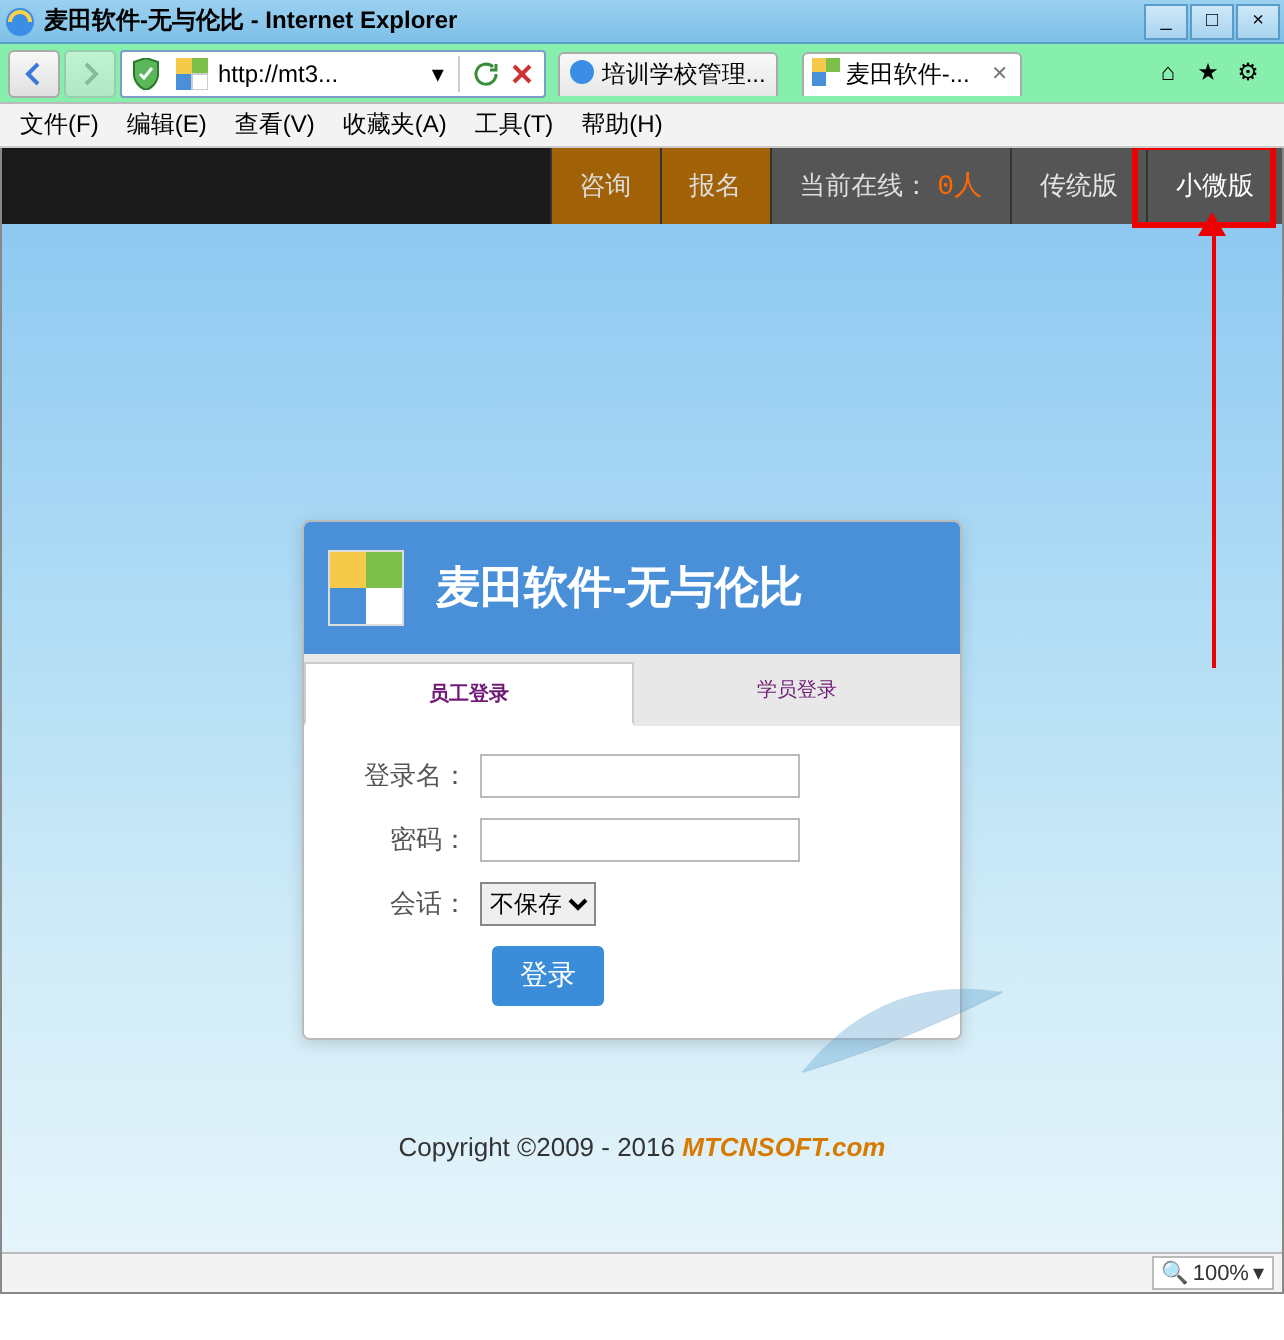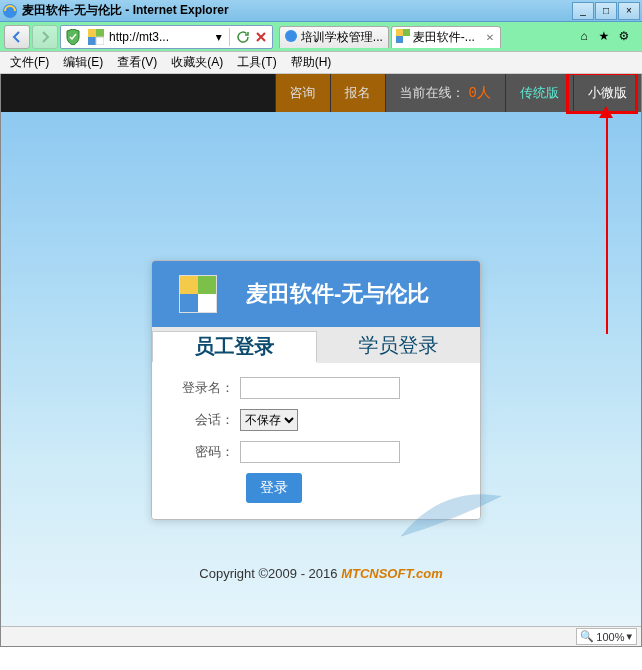--- a/index.html
+++ b/index.html
@@ -19,60 +19,60 @@
 .addr-shield { width: 20px; height: 20px; margin: 0 2px; display: flex; align-items: center; justify-content: center; }
 .addr-favicon { width: 16px; height: 16px; margin: 0 3px; }
 .addr-text { flex: 1; font-size: 12px; padding: 0 2px; color: #000; }
 .addr-dd { width: 16px; display: flex; align-items: center; justify-content: center; cursor: pointer; }
 .addr-right { display: flex; align-items: center; gap: 2px; padding: 0 3px; }
 .addr-sep { width: 1px; height: 18px; background: #ccc; margin: 0 2px; }
 .sm-icon { width: 16px; height: 16px; display: flex; align-items: center; justify-content: center; cursor: pointer; }
 
 
 .tabsrow { display: flex; align-items: flex-end; padding-left: 4px; }
-.tab { height: 22px; min-width: 110px; max-width: 120px; background: linear-gradient(#f8f8f8,#e8e8e8); border: 1px solid #aaa; border-bottom: none; border-radius: 3px 3px 0 0; margin-right: 2px; display: flex; align-items: center; padding: 0 4px; gap: 3px; cursor: pointer; font-size: 12px; }
+.tab { height: 22px; min-width: 110px; max-width: 120px; background: linear-gradient(#f8f8f8,#e8e8e8); border: 1px solid #aaa; border-bottom: none; border-radius: 3px 3px 0 0; margin-right: 12px; display: flex; align-items: center; padding: 0 4px; gap: 3px; cursor: pointer; font-size: 12px; }
 .tab.active { background: #fff; }
 .tab .tab-text { flex: 1; white-space: nowrap; overflow: hidden; text-overflow: ellipsis; }
 .tab .tab-close { width: 12px; height: 12px; font-size: 10px; color: #777; display: flex; align-items: center; justify-content: center; }
 .nav-right-icons { margin-left: auto; display: flex; align-items: center; gap: 4px; padding-right: 6px; padding-bottom: 2px; }
 
 
 .menubar { height: 22px; background: #f3f3f3; border-bottom: 1px solid #ccc; display: flex; align-items: center; padding: 0 4px; gap: 2px; }
 .menuitem { padding: 2px 6px; cursor: pointer; font-size: 12px; }
 
 
 .content { position: relative; width: 100%; height: 573px; border: 1px solid #888; border-top: none; background: linear-gradient(#87c5f0 0%, #b0dcf5 40%, #d0ecf8 70%, #e8f5fb 100%); overflow: hidden; }
 
 
 .topnav { height: 38px; background: #1a1a1a; display: flex; align-items: stretch; justify-content: flex-end; }
 .topnav .nav-item { padding: 0 14px; display: flex; align-items: center; color: #ddd; font-size: 13px; cursor: pointer; background: #555; border-left: 1px solid #333; }
 .topnav .nav-item.dark { background: #a16207; }
 .topnav .nav-item.online { background: #555; }
 .topnav .nav-item .zero { color: #ff6a00; font-size: 14px; margin-left: 4px; font-family: Liberation Mono, monospace; }
-.topnav .nav-item.muted { color: #5eead4; background: #555; }
+.topnav .nav-item.muted { color: #e5e5e5; background: #555; }
 .topnav .nav-item.highlight { background: #555; color: #fff; }
 
 
 .red-box { position: absolute; top: -2px; right: 3px; width: 72px; height: 42px; border: 3px solid #e00; pointer-events: none; }
 .red-arrow { position: absolute; right: 32px; top: 40px; width: 4px; height: 220px; pointer-events: none; }
 .red-arrow .shaft { width: 2px; height: 220px; background: #e00; margin: 0 auto; }
 .red-arrow .head { position: absolute; top: -8px; left: -6px; width: 0; height: 0; border-left: 7px solid transparent; border-right: 7px solid transparent; border-bottom: 12px solid #e00; }
 
 
 .login-panel { position: absolute; left: 150px; top: 186px; width: 330px; background: #f5f5f5; border: 1px solid #bbb; border-radius: 4px; box-shadow: 0 2px 8px rgba(0,0,0,0.15); overflow: hidden; }
-.panel-head { height: 66px; background: #4a90d9; display: flex; align-items: center; padding: 0 27px; gap: 29px; }
+.panel-head { height: 66px; background: #4a90d9; display: flex; align-items: center; padding: 0 12px; gap: 16px; }
 .logo-sq { width: 38px; height: 38px; background: #fff; display: grid; grid-template-columns: 1fr 1fr; grid-template-rows: 1fr 1fr; border: 1px solid #ddd; }
 .logo-sq div:nth-child(1){ background: #f5c94a; }
 .logo-sq div:nth-child(2){ background: #7cc04a; }
 .logo-sq div:nth-child(3){ background: #4a90d9; }
 .logo-sq div:nth-child(4){ background: #fff; }
 .panel-title { color: #fff; font-size: 22px; font-weight: bold; }
 
 .login-tabs { display: flex; height: 36px; background: #e8e8e8; }
-.login-tab { flex: 1; display: flex; align-items: center; justify-content: center; font-size: 20px; cursor: pointer; color: #0c4a6e; }
+.login-tab { flex: 1; display: flex; align-items: center; justify-content: center; font-size: 10px; cursor: pointer; color: #701a75; }
 .login-tab.active { background: #fff; font-weight: bold; border-bottom: 2px solid #fff; margin-top: 4px; border-top: 1px solid #ccc; border-left: 1px solid #ccc; border-right: 1px solid #ccc; }
 
 .form-body { background: #fff; padding: 14px 6px 16px; }
 .form-row { display: flex; align-items: center; margin-bottom: 10px; }
 .form-label { width: 82px; text-align: right; color: #555; font-size: 13px; padding-right: 6px; }
 .form-input { width: 160px; height: 22px; border: 1px solid #bbb; padding: 0 4px; font-size: 12px; }
 .form-select { height: 22px; border: 1px solid #888; font-size: 12px; }
 .login-btn { margin-left: 88px; height: 30px; width: 56px; background: #3b8dd9; color: #fff; border: none; border-radius: 3px; font-size: 14px; cursor: pointer; }
 
 .copyright { text-align: center; margin-top: 14px; font-size: 13px; color: #333; }
@@ -218,29 +218,29 @@
     <div class="login-tabs">
       <div class="login-tab active">员工登录</div>
       <div class="login-tab">学员登录</div>
     </div>
     <div class="form-body">
       <div class="form-row">
         <div class="form-label">登录名：</div>
         <input class="form-input" style="">
       </div>
       <div class="form-row">
+        <div class="form-label">密码：</div>
+        <input type="password" class="form-input" style="">
+      </div>
+      <div class="form-row">
         <div class="form-label">会话：</div>
         <select class="form-select">
           <option>不保存</option>
         </select>
       </div>
-      <div class="form-row">
-        <div class="form-label">密码：</div>
-        <input type="password" class="form-input" style="">
-      </div>
       <button class="login-btn">登录</button>
     </div>
   </div>
 
   <div class="copyright" style="position:absolute; left:0; right:0; top:478px;">
     <span>Copyright ©2009 - 2016 </span><span class="brand">MTCNSOFT.com</span>
   </div>
 
   <svg class="leaf" viewBox="0 0 120 70">
     <path d="M10 60 Q50 10 110 20 Q70 40 10 60 Z" fill="#5aa0d0"></path>

